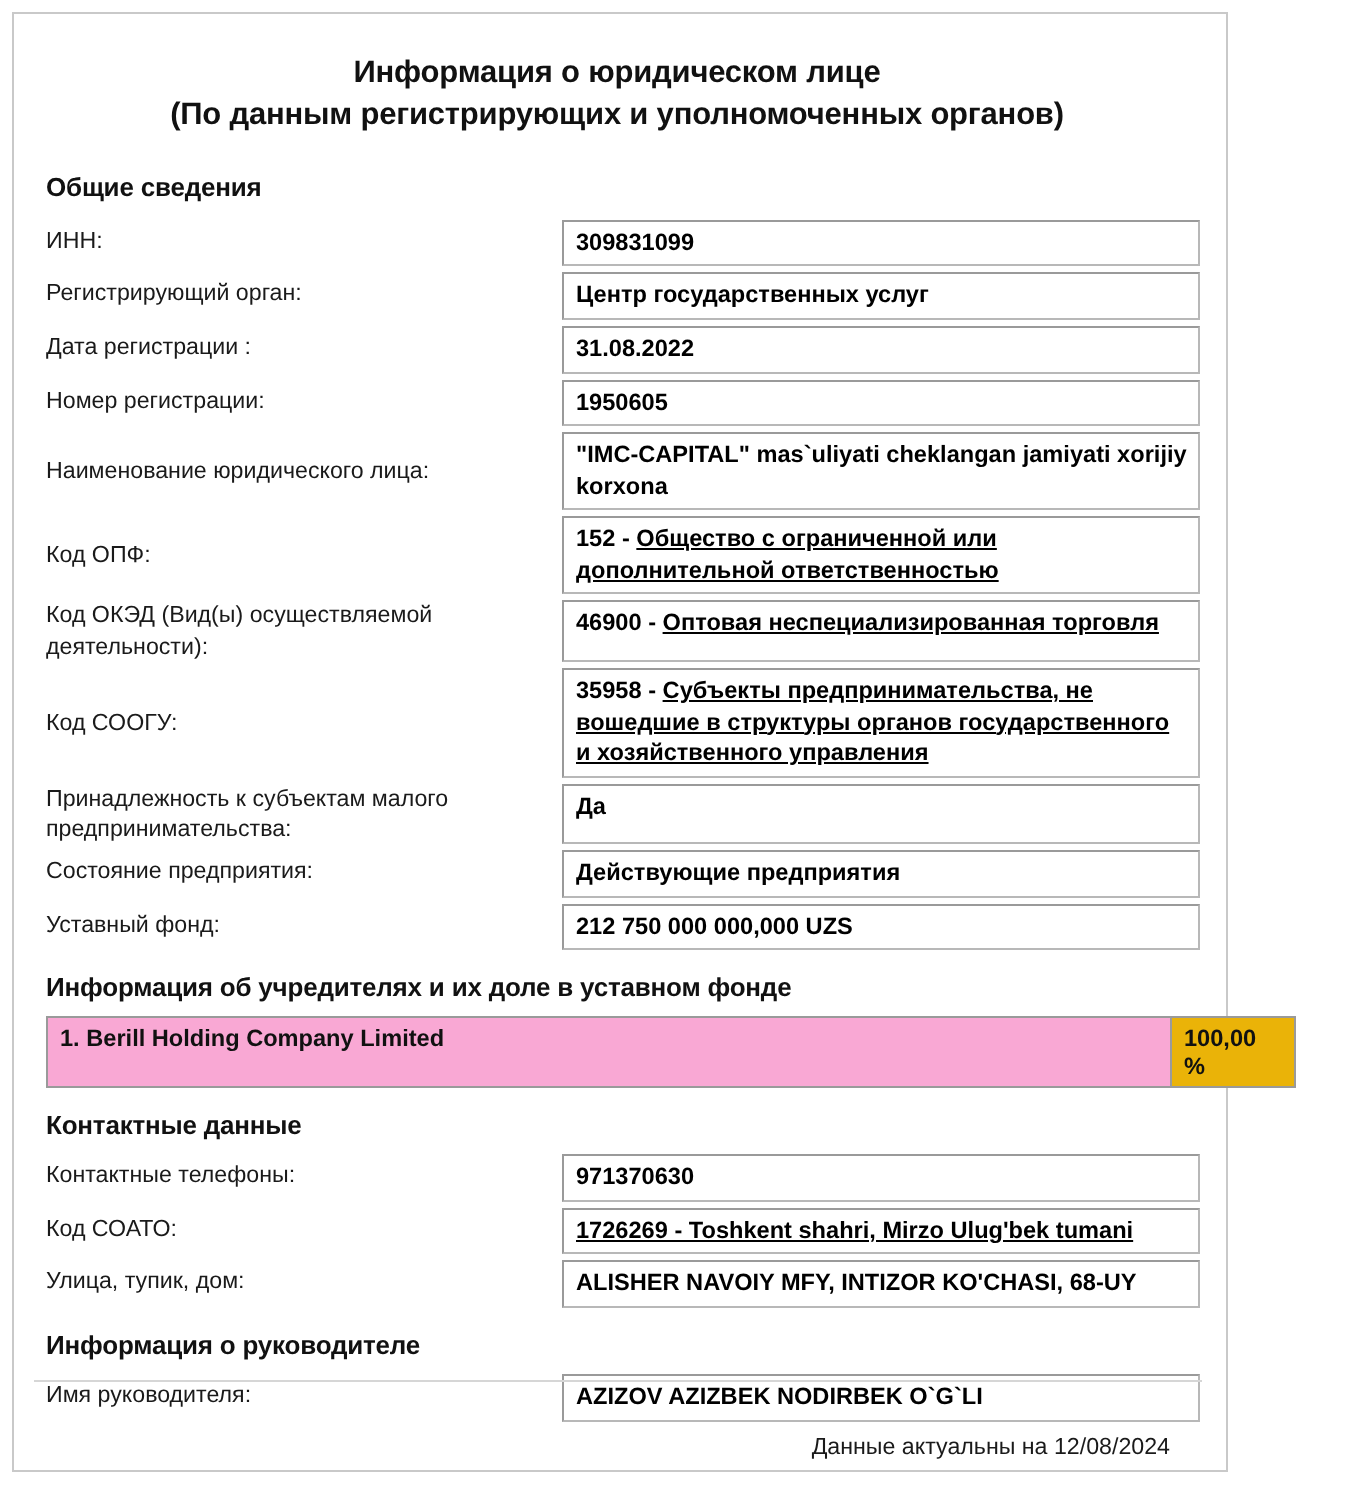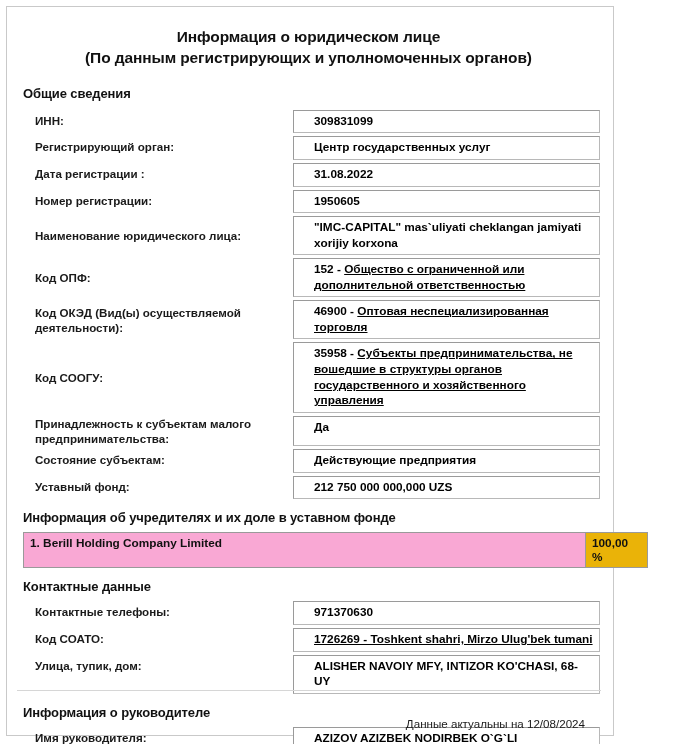--- a/index.html
+++ b/index.html
@@ -67,33 +67,32 @@
     min-height: 20px;
   }
   .row .label {
     width: 264px;
     flex: 0 0 264px;
     font-size: 11.6px;
     line-height: 1.32;
     color: #1a1a1a;
     padding: 3px 4px 0 6px;
     box-sizing: border-box;
-    font-weight: bold;
-    margin-left: 12px;
+    font-weight: normal;
   }
   .row .value {
     flex: 1 1 auto;
     border: 1px solid #b8b8b8;
     border-top-color: #9a9a9a;
     border-left-color: #9a9a9a;
     background: #ffffff;
     font-size: 11.8px;
     font-weight: bold;
     line-height: 1.32;
-    padding: 3px 5px 3px 20px;
+    padding: 3px 5px 3px 6px;
     box-sizing: border-box;
     color: #000000;
     max-width: 364px;
   }
   .row .value .link {
     text-decoration: underline;
   }
   .row .value.all-link {
     text-decoration: underline;
   }
@@ -197,21 +196,21 @@
         <div class="label">Код СООГУ:</div>
         <div class="value"><span>35958 - </span><span class="link">Субъекты предпринимательства, не вошедшие в структуры органов государственного и хозяйственного управления</span></div>
       </div>
 
       <div class="row lbl-mid">
         <div class="label">Принадлежность к субъектам малого предпринимательства:</div>
         <div class="value">Да</div>
       </div>
 
       <div class="row">
-        <div class="label">Состояние субъектам:</div>
+        <div class="label">Состояние предприятия:</div>
         <div class="value">Действующие предприятия</div>
       </div>
 
       <div class="row">
         <div class="label">Уставный фонд:</div>
         <div class="value">212 750 000 000,000 UZS</div>
       </div>
 
     </div>
 

